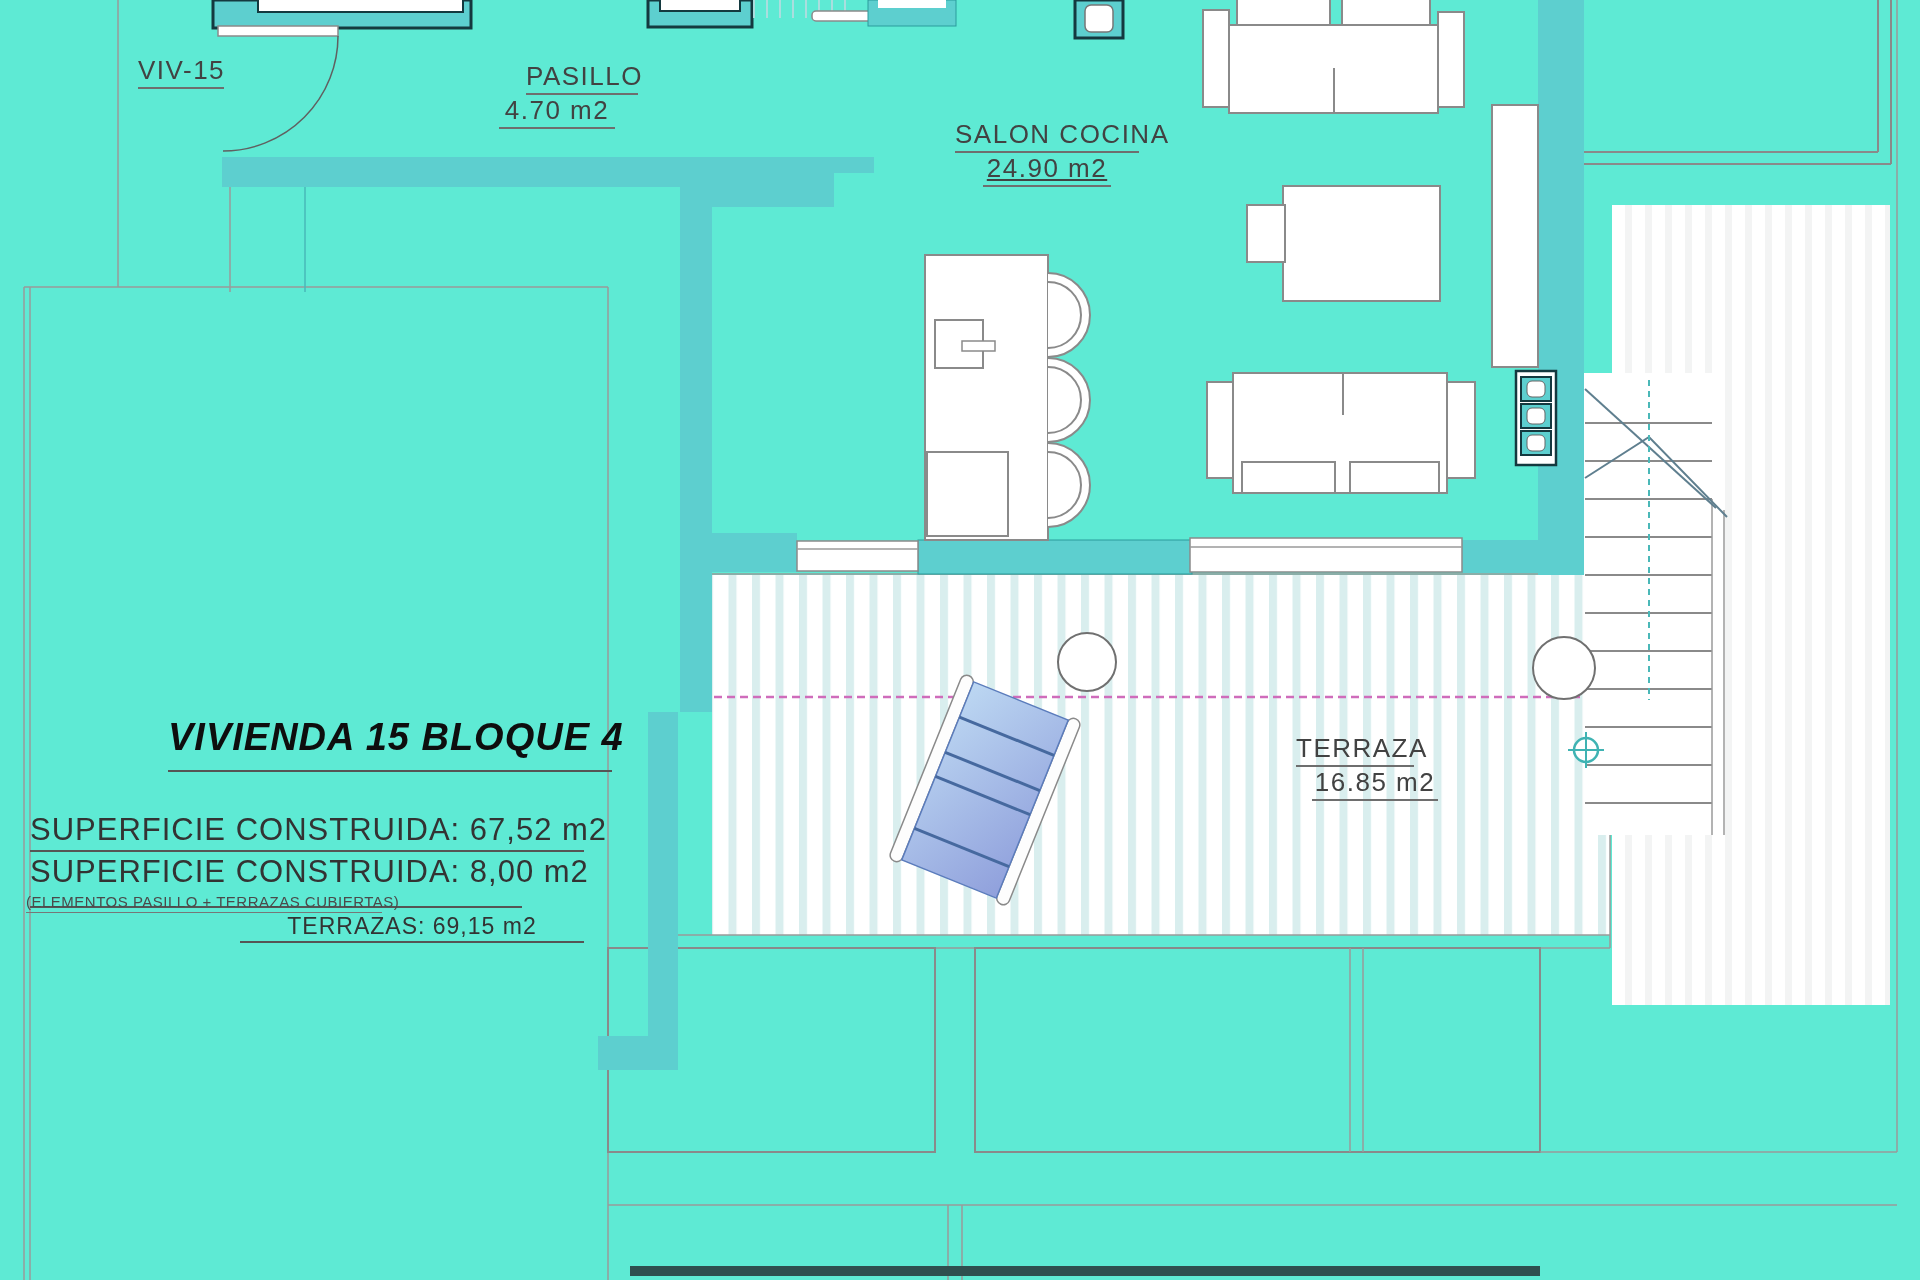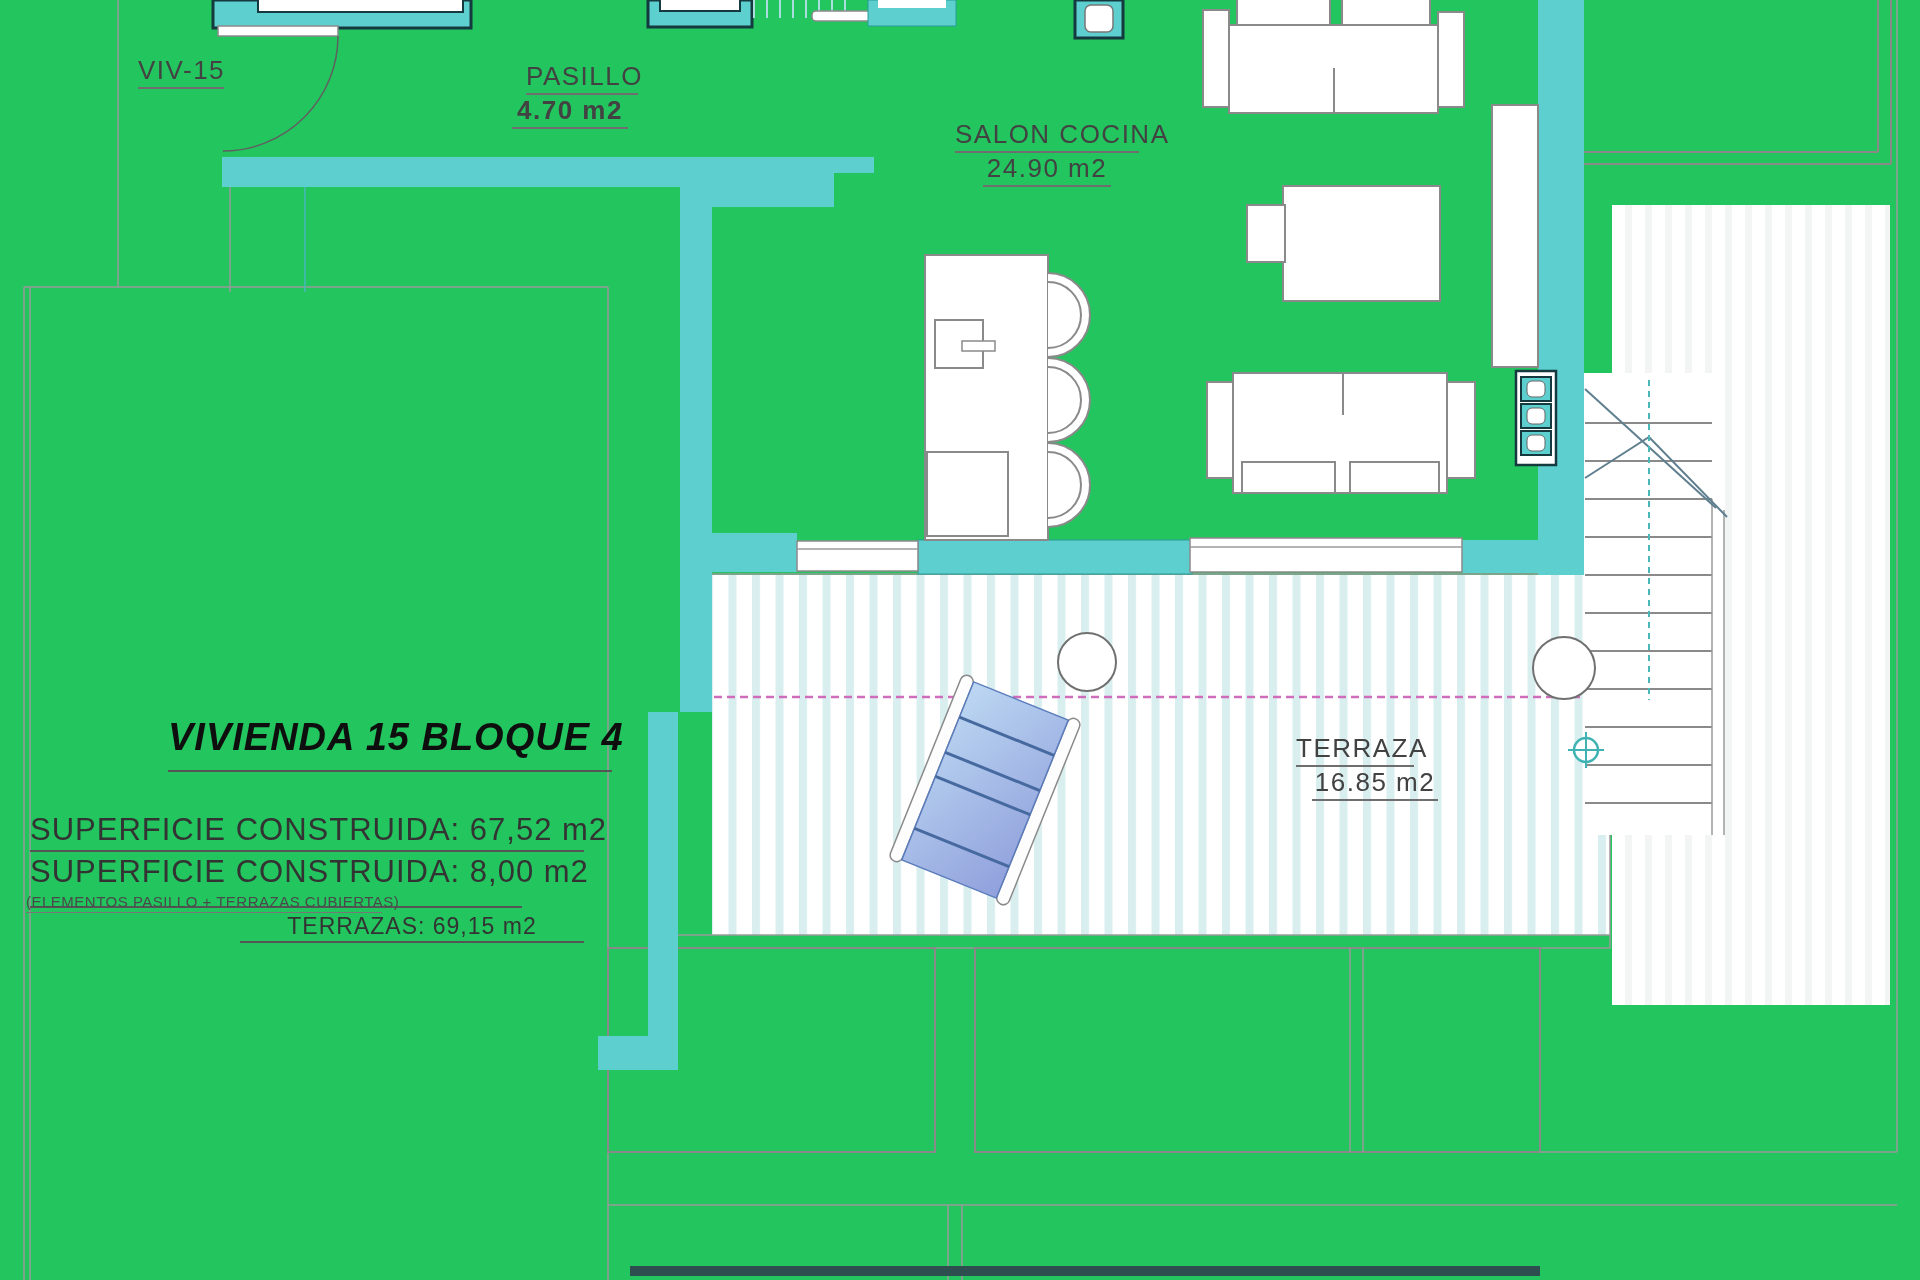--- a/index.html
+++ b/index.html
@@ -5,21 +5,21 @@
   :root{
     --wall-teal:#5dcfcf;
     --wall-outline-dark:#14393f;
     --deck-stripe:#d9eeee;
     --overhang-dashed:#cf6cbb;
     --lounger-blue-light:#bcd7f2;
     --lounger-blue-dark:#90a0dc;
     --line-gray:#8a8a8a;
   }
   html,body{margin:0;padding:0;background:#ffffff;}
-  .stage{position:relative;width:1920px;height:1280px;background:#22c55e;overflow:hidden;
+  .stage{position:relative;width:1920px;height:1280px;background:#5eead4;overflow:hidden;
          font-family:"Liberation Sans",sans-serif;}
   svg{position:absolute;left:0;top:0;}
 
   
   .wall{fill:var(--wall-teal);}
   .wall-o{fill:var(--wall-teal);stroke:#2a9c9c;stroke-width:1;}
   .wall-dk{fill:var(--wall-teal);stroke:var(--wall-outline-dark);stroke-width:3;}
   .fur{fill:#ffffff;stroke:var(--line-gray);stroke-width:2;}
   .fur-thin{fill:#ffffff;stroke:var(--line-gray);stroke-width:1.5;}
   .ln{stroke:var(--line-gray);stroke-width:2;fill:none;}
@@ -252,24 +252,24 @@
     <rect class="fur-thin" x="797" y="541" width="121" height="30"></rect>
     <line class="ln-thin" x1="797" y1="549" x2="918" y2="549"></line>
     <rect class="fur-thin" x="1190" y="538" width="272" height="34"></rect>
     <line class="ln-thin" x1="1190" y1="547" x2="1462" y2="547"></line>
   </g>
 </svg>
 
 <div class="lbl" style="left:138px;top:56px;width:86px;">VIV-15</div>
 
 <div class="lbl" style="left:526px;top:62px;width:112px;">PASILLO</div>
-<div class="lbl" style="left:512px;top:96px;width:116px;font-weight:bold;">4.70 m2</div>
+<div class="lbl" style="left:499px;top:96px;width:116px;">4.70 m2</div>
 
 <div class="lbl" style="left:955px;top:120px;width:184px;">SALON COCINA</div>
-<div class="lbl" style="left:983px;top:154px;width:128px;">24.90 m2</div>
+<div class="lbl" style="left:983px;top:154px;width:128px;text-decoration:underline;">24.90 m2</div>
 
 <div class="lbl" style="left:1296px;top:734px;width:118px;">TERRAZA</div>
 <div class="lbl" style="left:1312px;top:768px;width:126px;">16.85 m2</div>
 
 <div class="tb-title">VIVIENDA 15 BLOQUE 4</div>
 <div class="tb-line1">SUPERFICIE CONSTRUIDA: 67,52 m2</div>
 <div class="tb-line2">SUPERFICIE CONSTRUIDA: 8,00 m2</div>
 <div class="tb-note">(ELEMENTOS PASILLO + TERRAZAS CUBIERTAS)</div>
 <div class="tb-line3">TERRAZAS: 69,15 m2</div>
 

